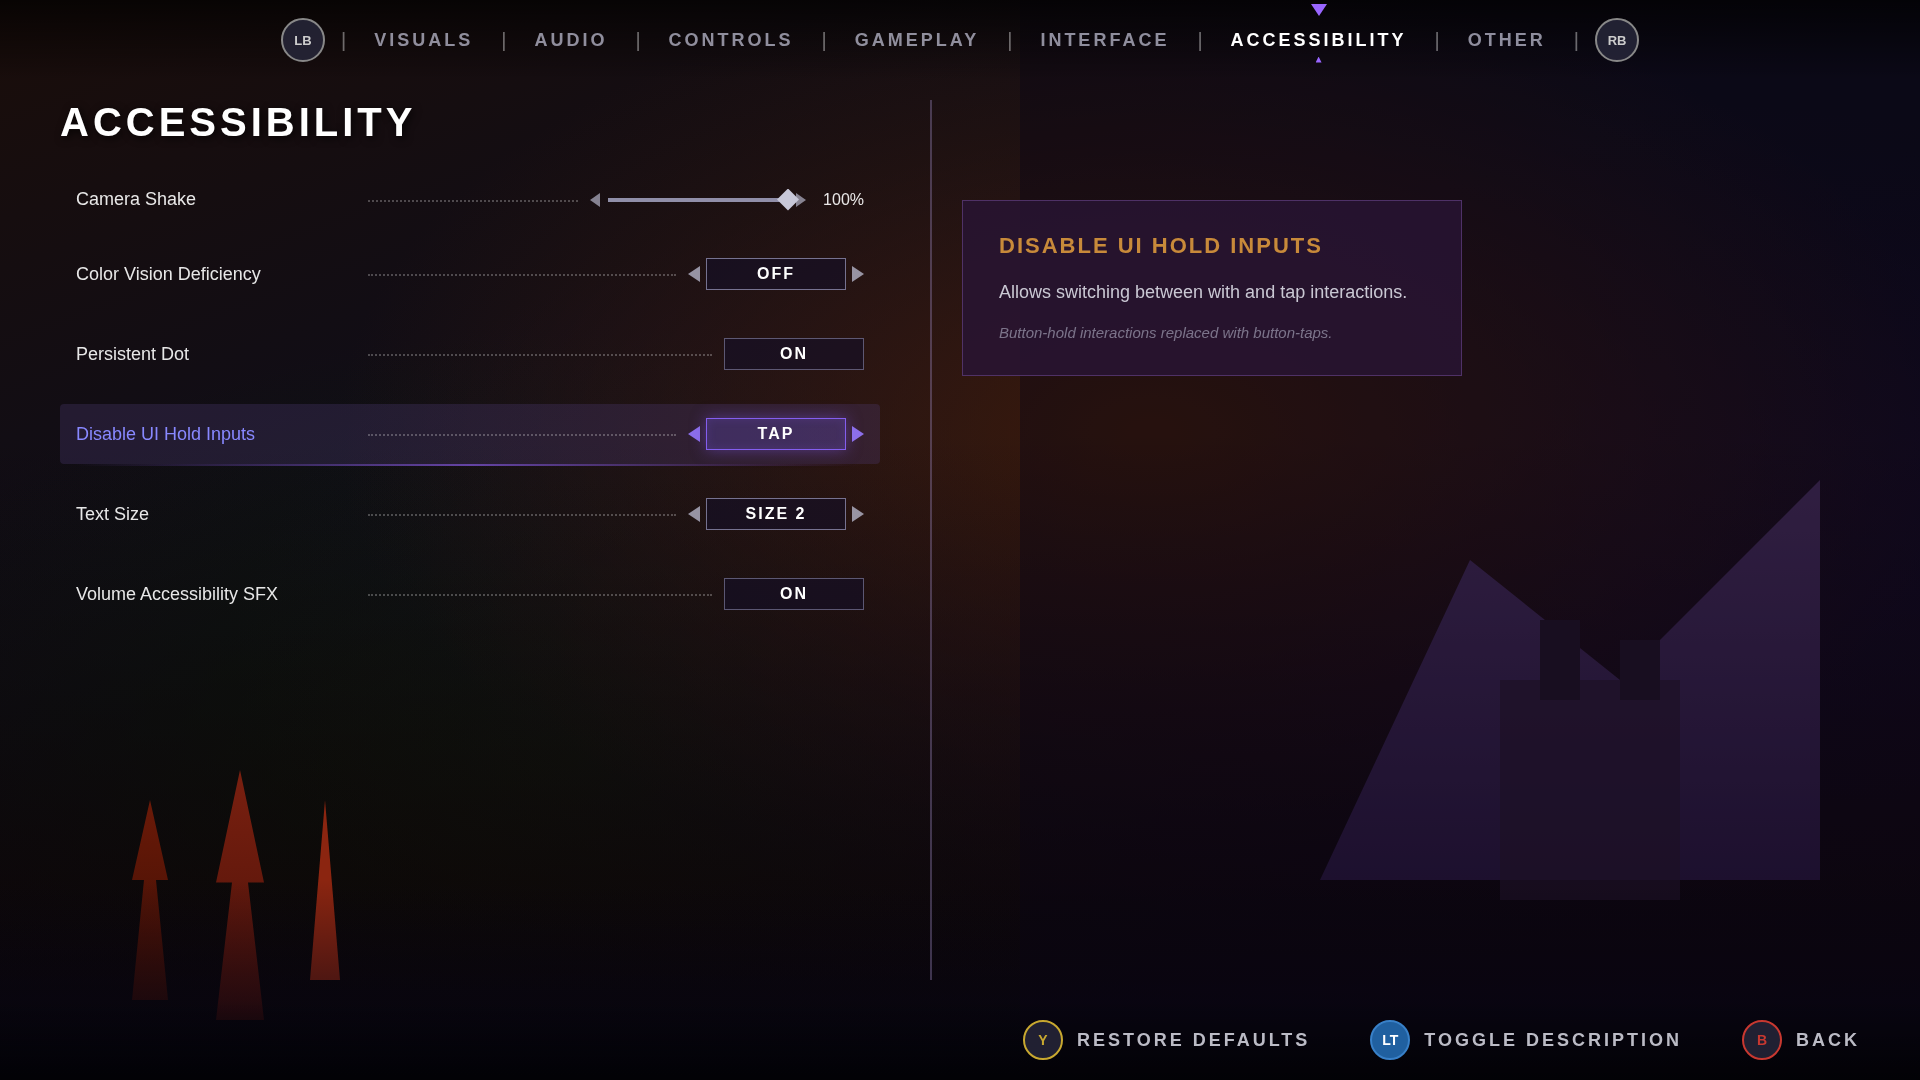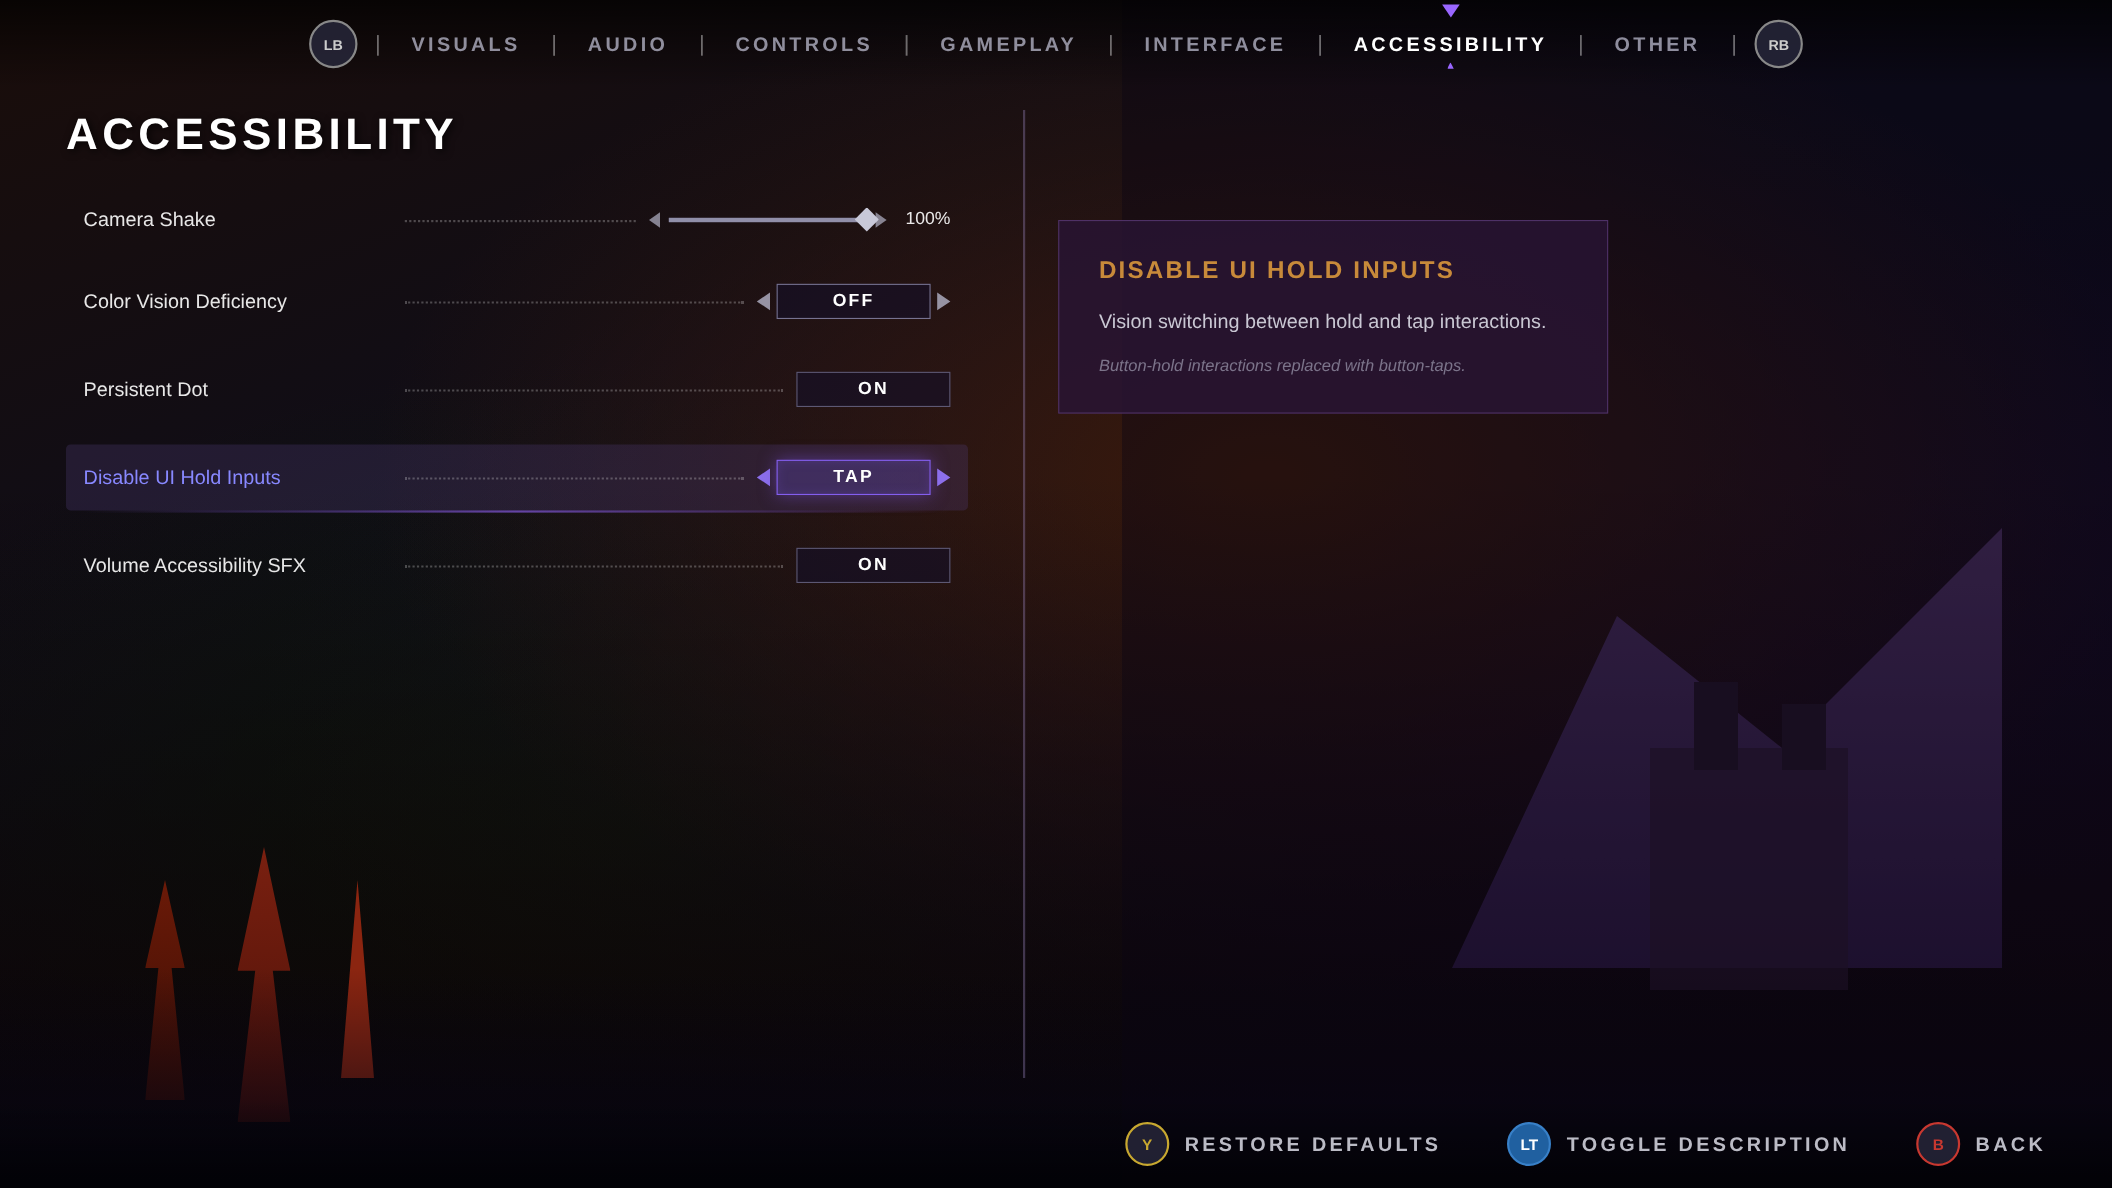--- a/index.html
+++ b/index.html
@@ -524,40 +524,49 @@
           <span class="setting-label highlighted">Disable UI Hold Inputs</span>
           <div class="dots"></div>
           <div class="toggle-control">
             <div class="toggle-arrow left" style="border-right-color:rgba(150,120,255,0.9);"></div>
             <div class="toggle-box active-highlight">TAP</div>
             <div class="toggle-arrow right" style="border-left-color:rgba(150,120,255,0.9);"></div>
           </div>
           <div class="active-glow"></div>
         </div>
 
+        <div class="setting-row">
+          <span class="setting-label">Text Size</span>
+          <div class="dots"></div>
+          <div class="toggle-control">
+            <div class="toggle-arrow left"></div>
+            <div class="toggle-box">SIZE 2</div>
+            <div class="toggle-arrow right"></div>
+          </div>
+        </div>
 
         <div class="setting-row">
           <span class="setting-label">Volume Accessibility SFX</span>
           <div class="dots"></div>
           <div class="toggle-control">
             <div class="toggle-box" style="border-color:rgba(160,160,200,0.5);">ON</div>
           </div>
         </div>
 
 
       </div>
     </div>
 
     <div class="panel-divider"></div>
 
     <div class="right-panel">
 
       <div class="description-box">
         <div class="description-title">DISABLE UI HOLD INPUTS</div>
-        <div class="description-text">Vision switching between hold and tap interactions.</div>
+        <div class="description-text">Allows switching between with and tap interactions.</div>
         <div class="description-note">Button-hold interactions replaced with button-taps.</div>
       </div>
 
     </div>
   </div>
 
   <div class="bottom-bar">
 
     <div class="bottom-action">
       <div class="action-button-icon yellow">

